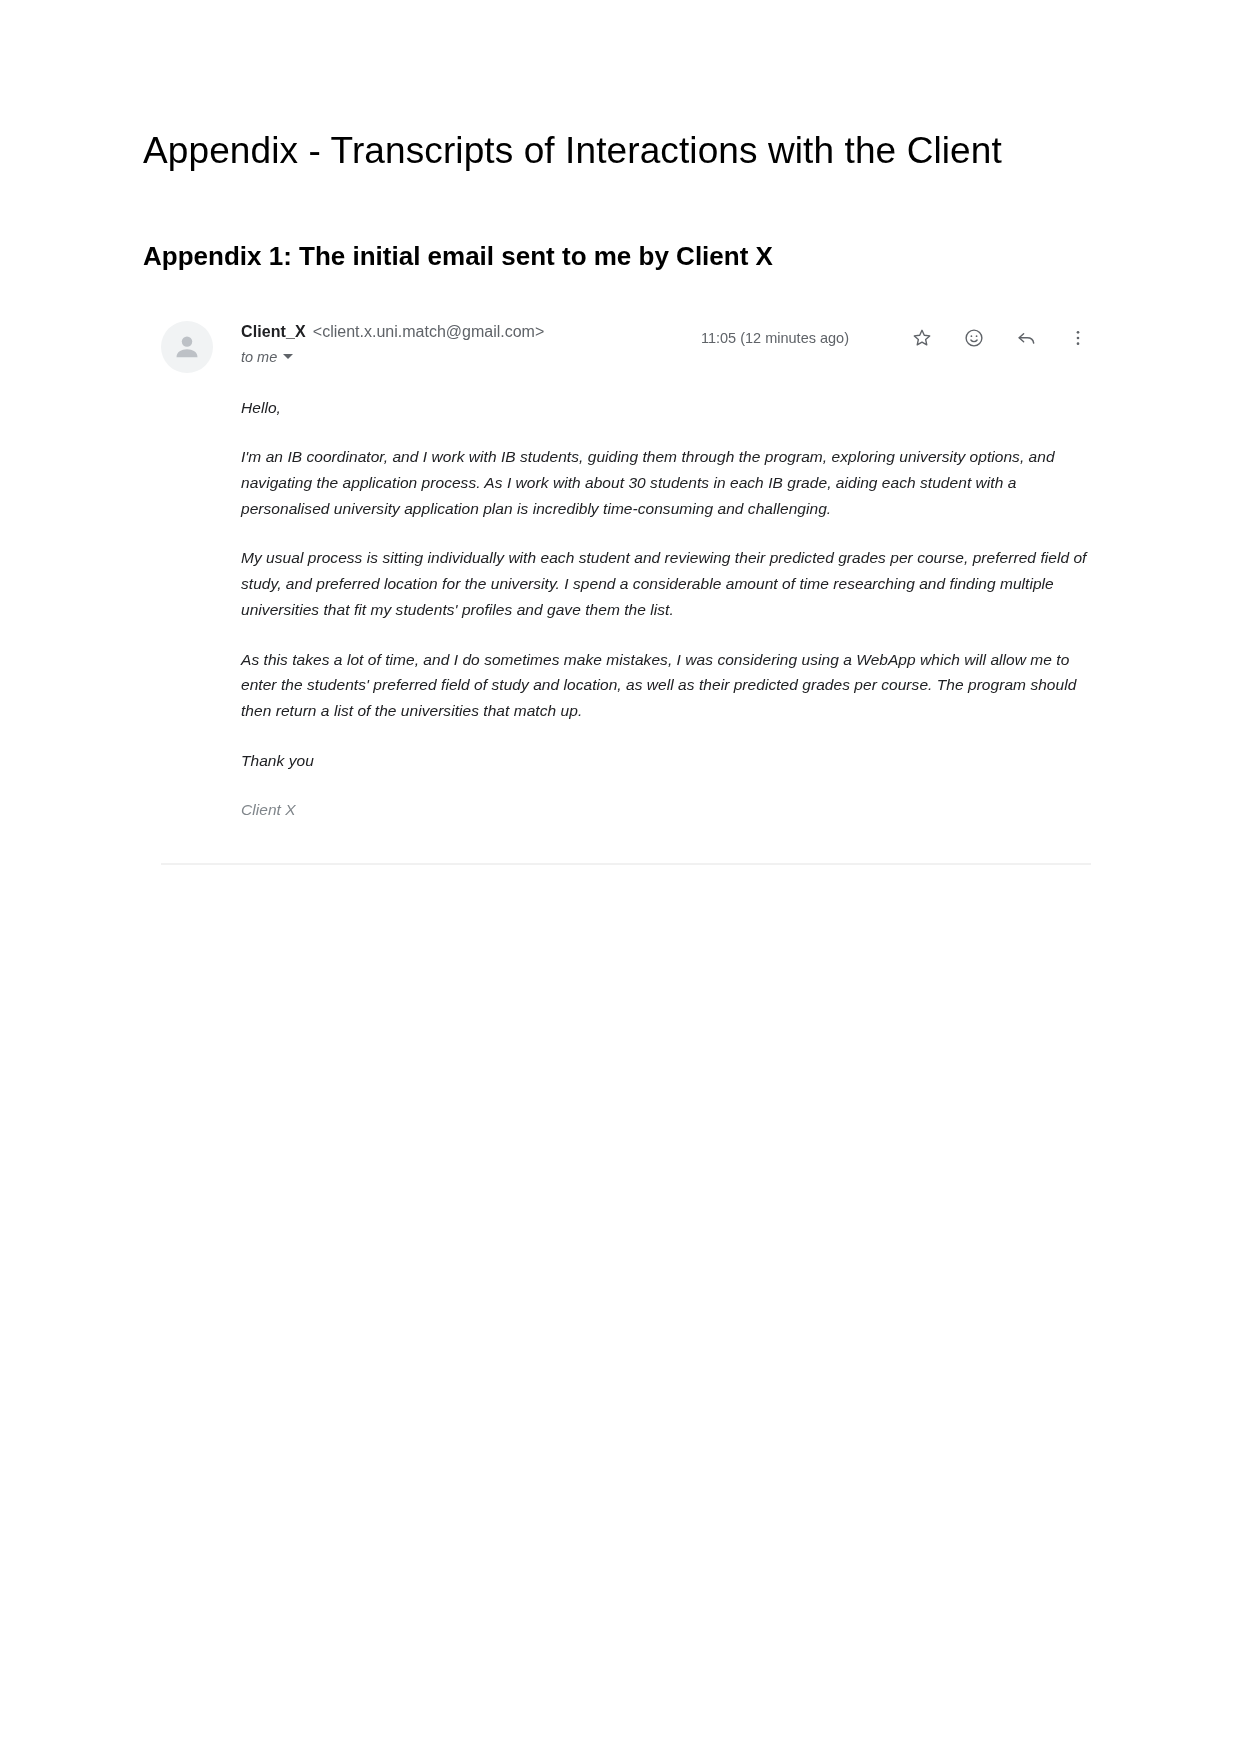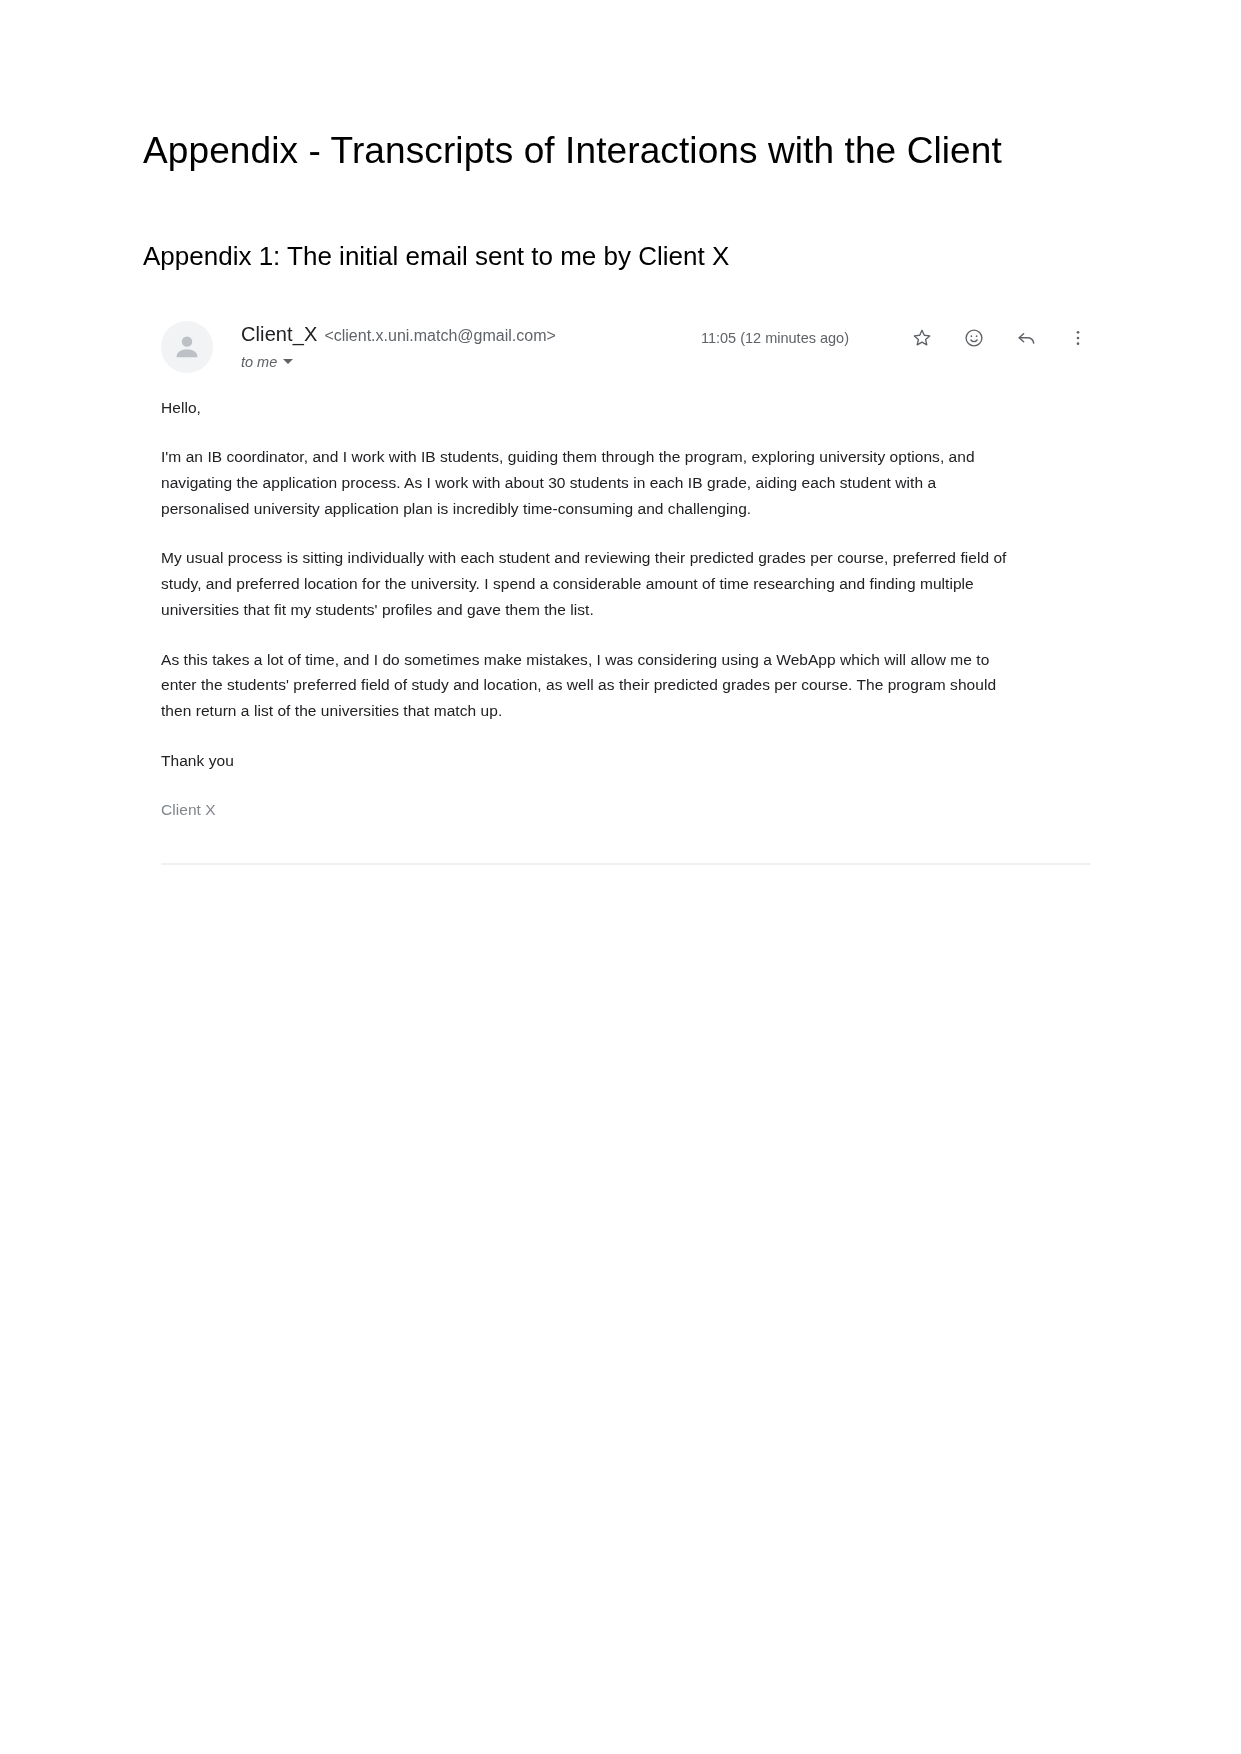--- a/index.html
+++ b/index.html
@@ -31,21 +31,21 @@
   h1.doc-title {
     font-size: 37px;
     font-weight: 400;
     line-height: 1.68;
     margin: 0 0 0 0;
     letter-spacing: 0.1px;
     color: #000;
   }
   h2.section-title {
     font-size: 26px;
-    font-weight: 400;
+    font-weight: 700;
     line-height: 1.4;
     margin: 56px 0 0 0;
     color: #000;
   }
   
   .email-card {
     margin-top: 44px;
     margin-left: 18px;
     width: 930px;
     position: relative;
@@ -69,22 +69,22 @@
   .avatar svg { display: block; }
   .sender-block {
     margin-left: 80px;
     padding-top: 4px;
   }
   .sender-line {
     display: flex;
     align-items: baseline;
   }
   .sender-name {
-    font-size: 20px;
-    font-weight: normal;
+    font-size: 16px;
+    font-weight: bold;
     color: #202124;
     letter-spacing: 0.1px;
   }
   .sender-email {
     font-size: 16px;
     color: #5f6368;
     margin-left: 7px;
   }
   .to-line {
     margin-top: 8px;
@@ -120,22 +120,24 @@
     width: 26px;
     height: 26px;
     margin-left: 26px;
     display: flex;
     align-items: center;
     justify-content: center;
     color: #5f6368;
   }
   .hicon svg { display: block; }
   .email-body {
+    margin-left: 80px;
     margin-top: 18px;
     width: 850px;
+    font-style: italic;
   }
   .email-body p {
     font-size: 15.5px;
     line-height: 1.66;
     color: #202124;
     margin: 0 0 24px 0;
     letter-spacing: 0.05px;
   }
   .email-body p.signature {
     color: #80868b;

